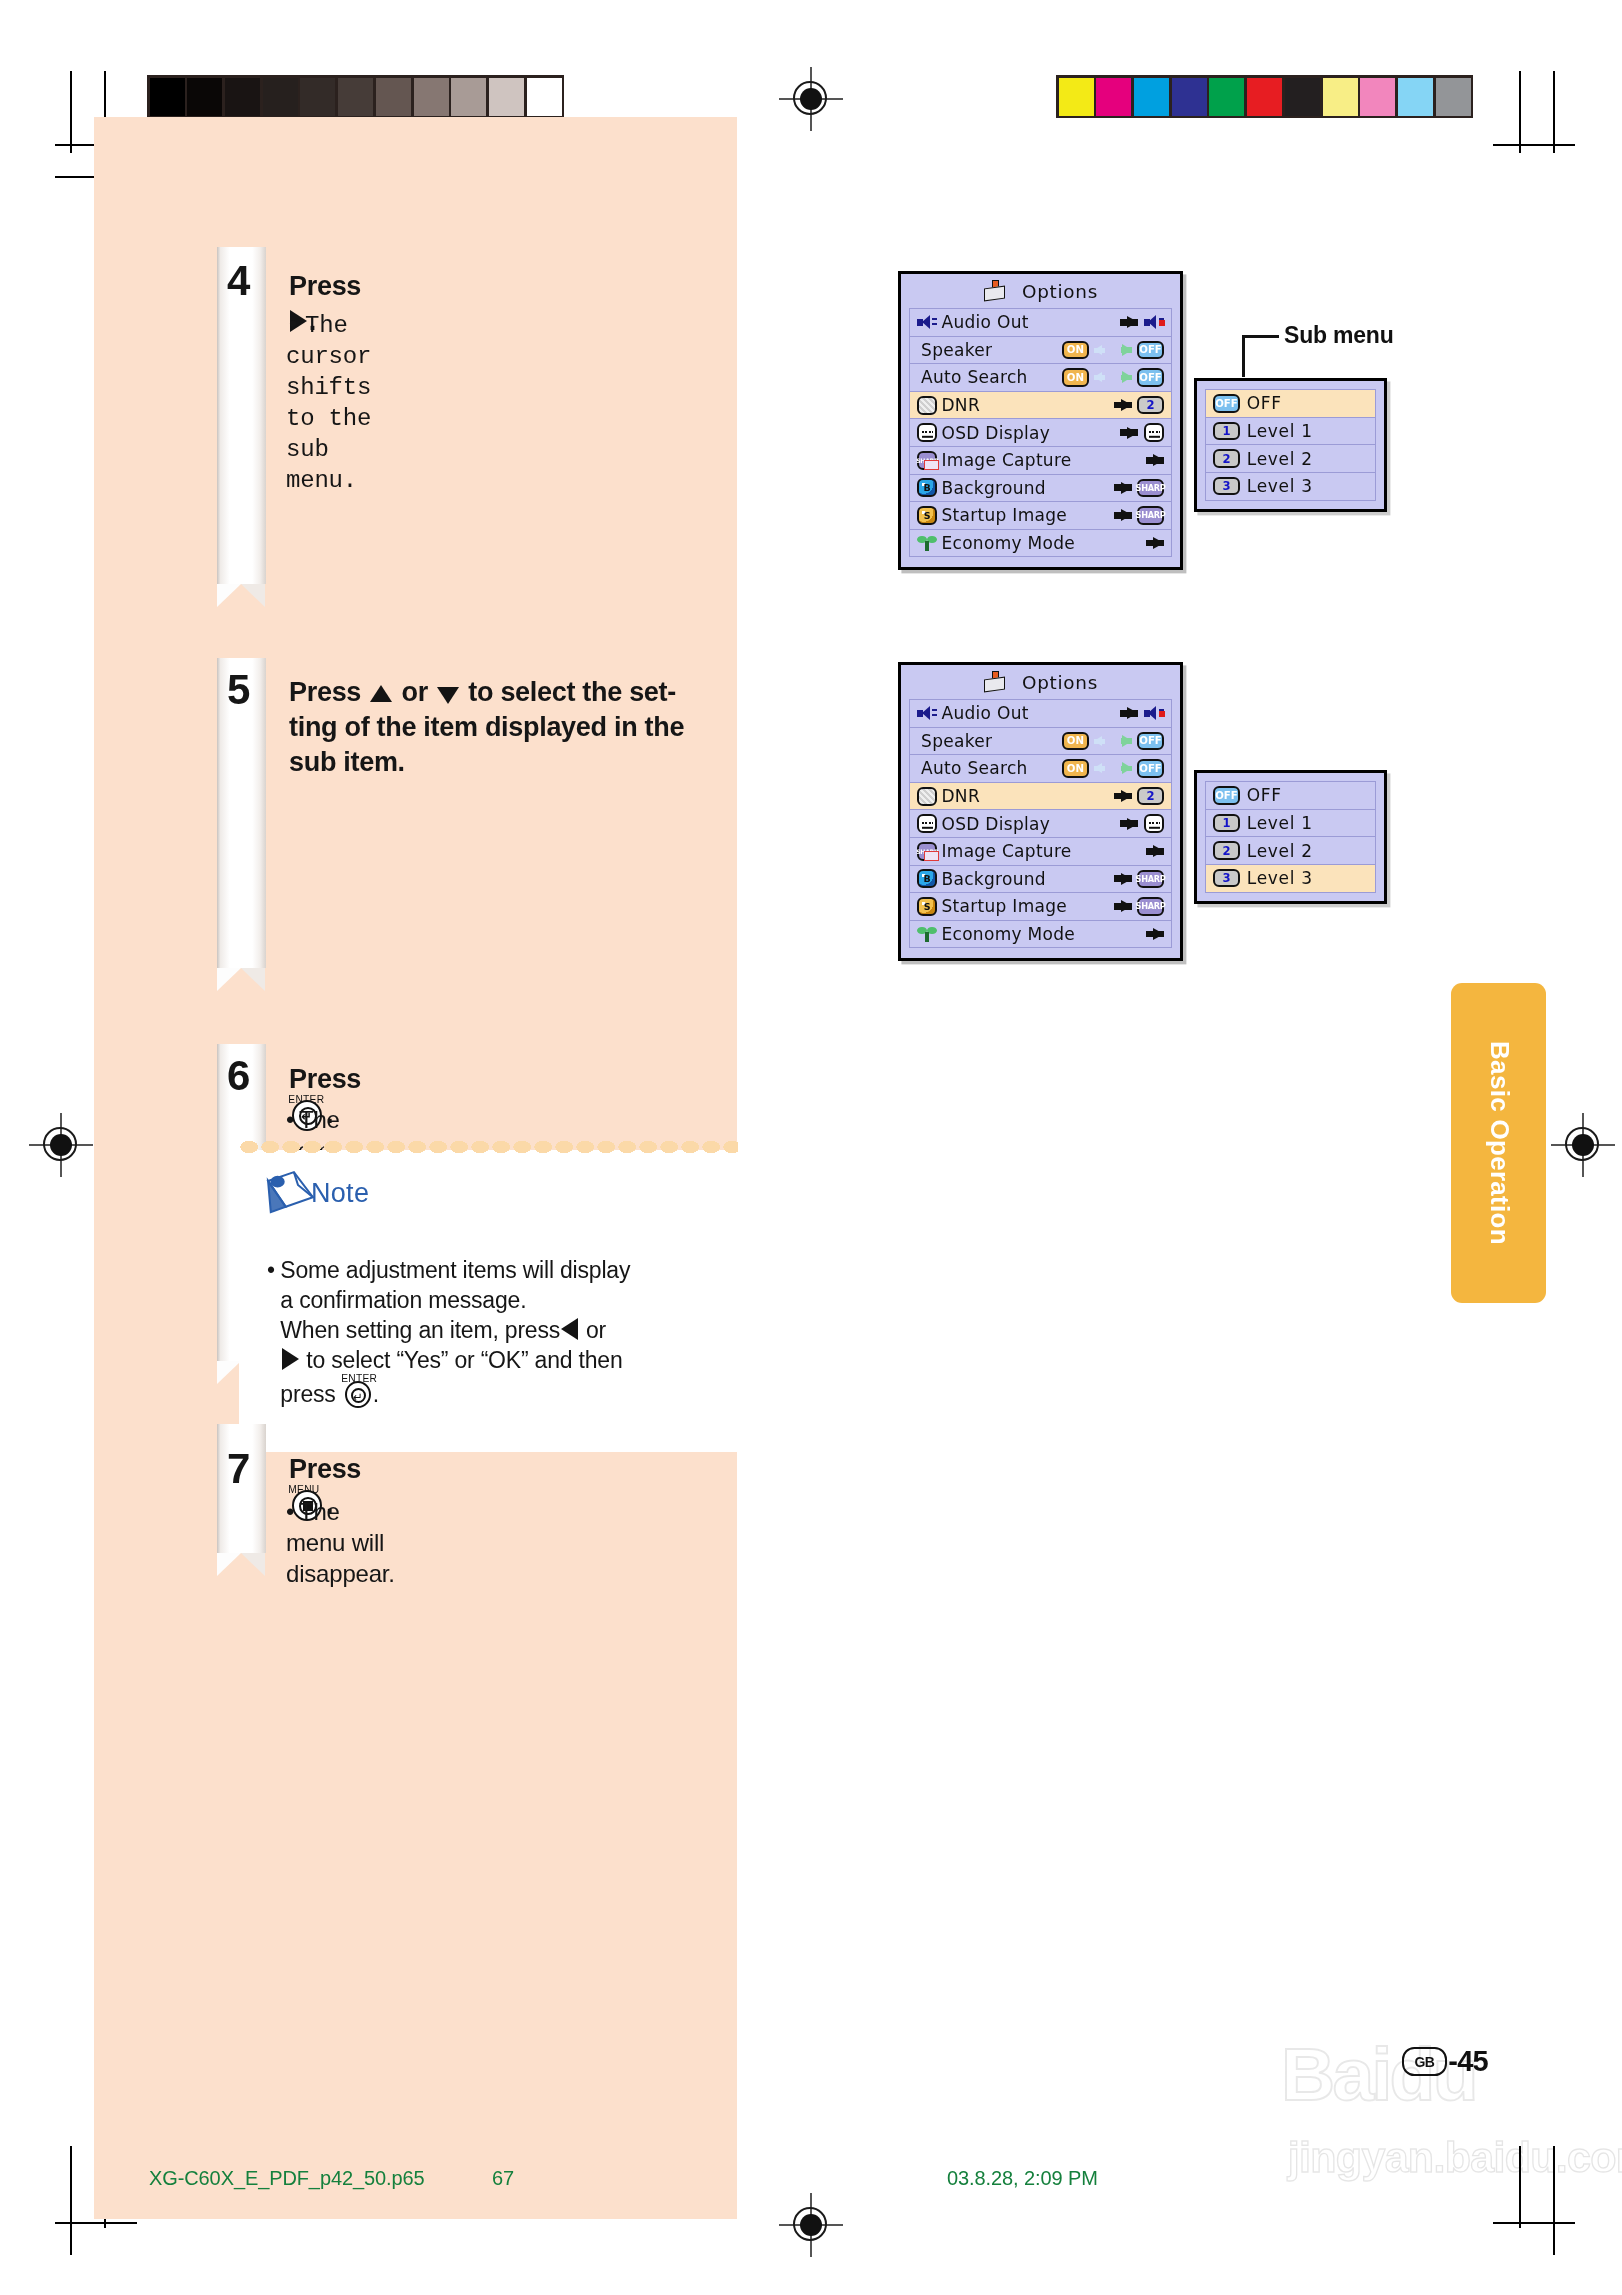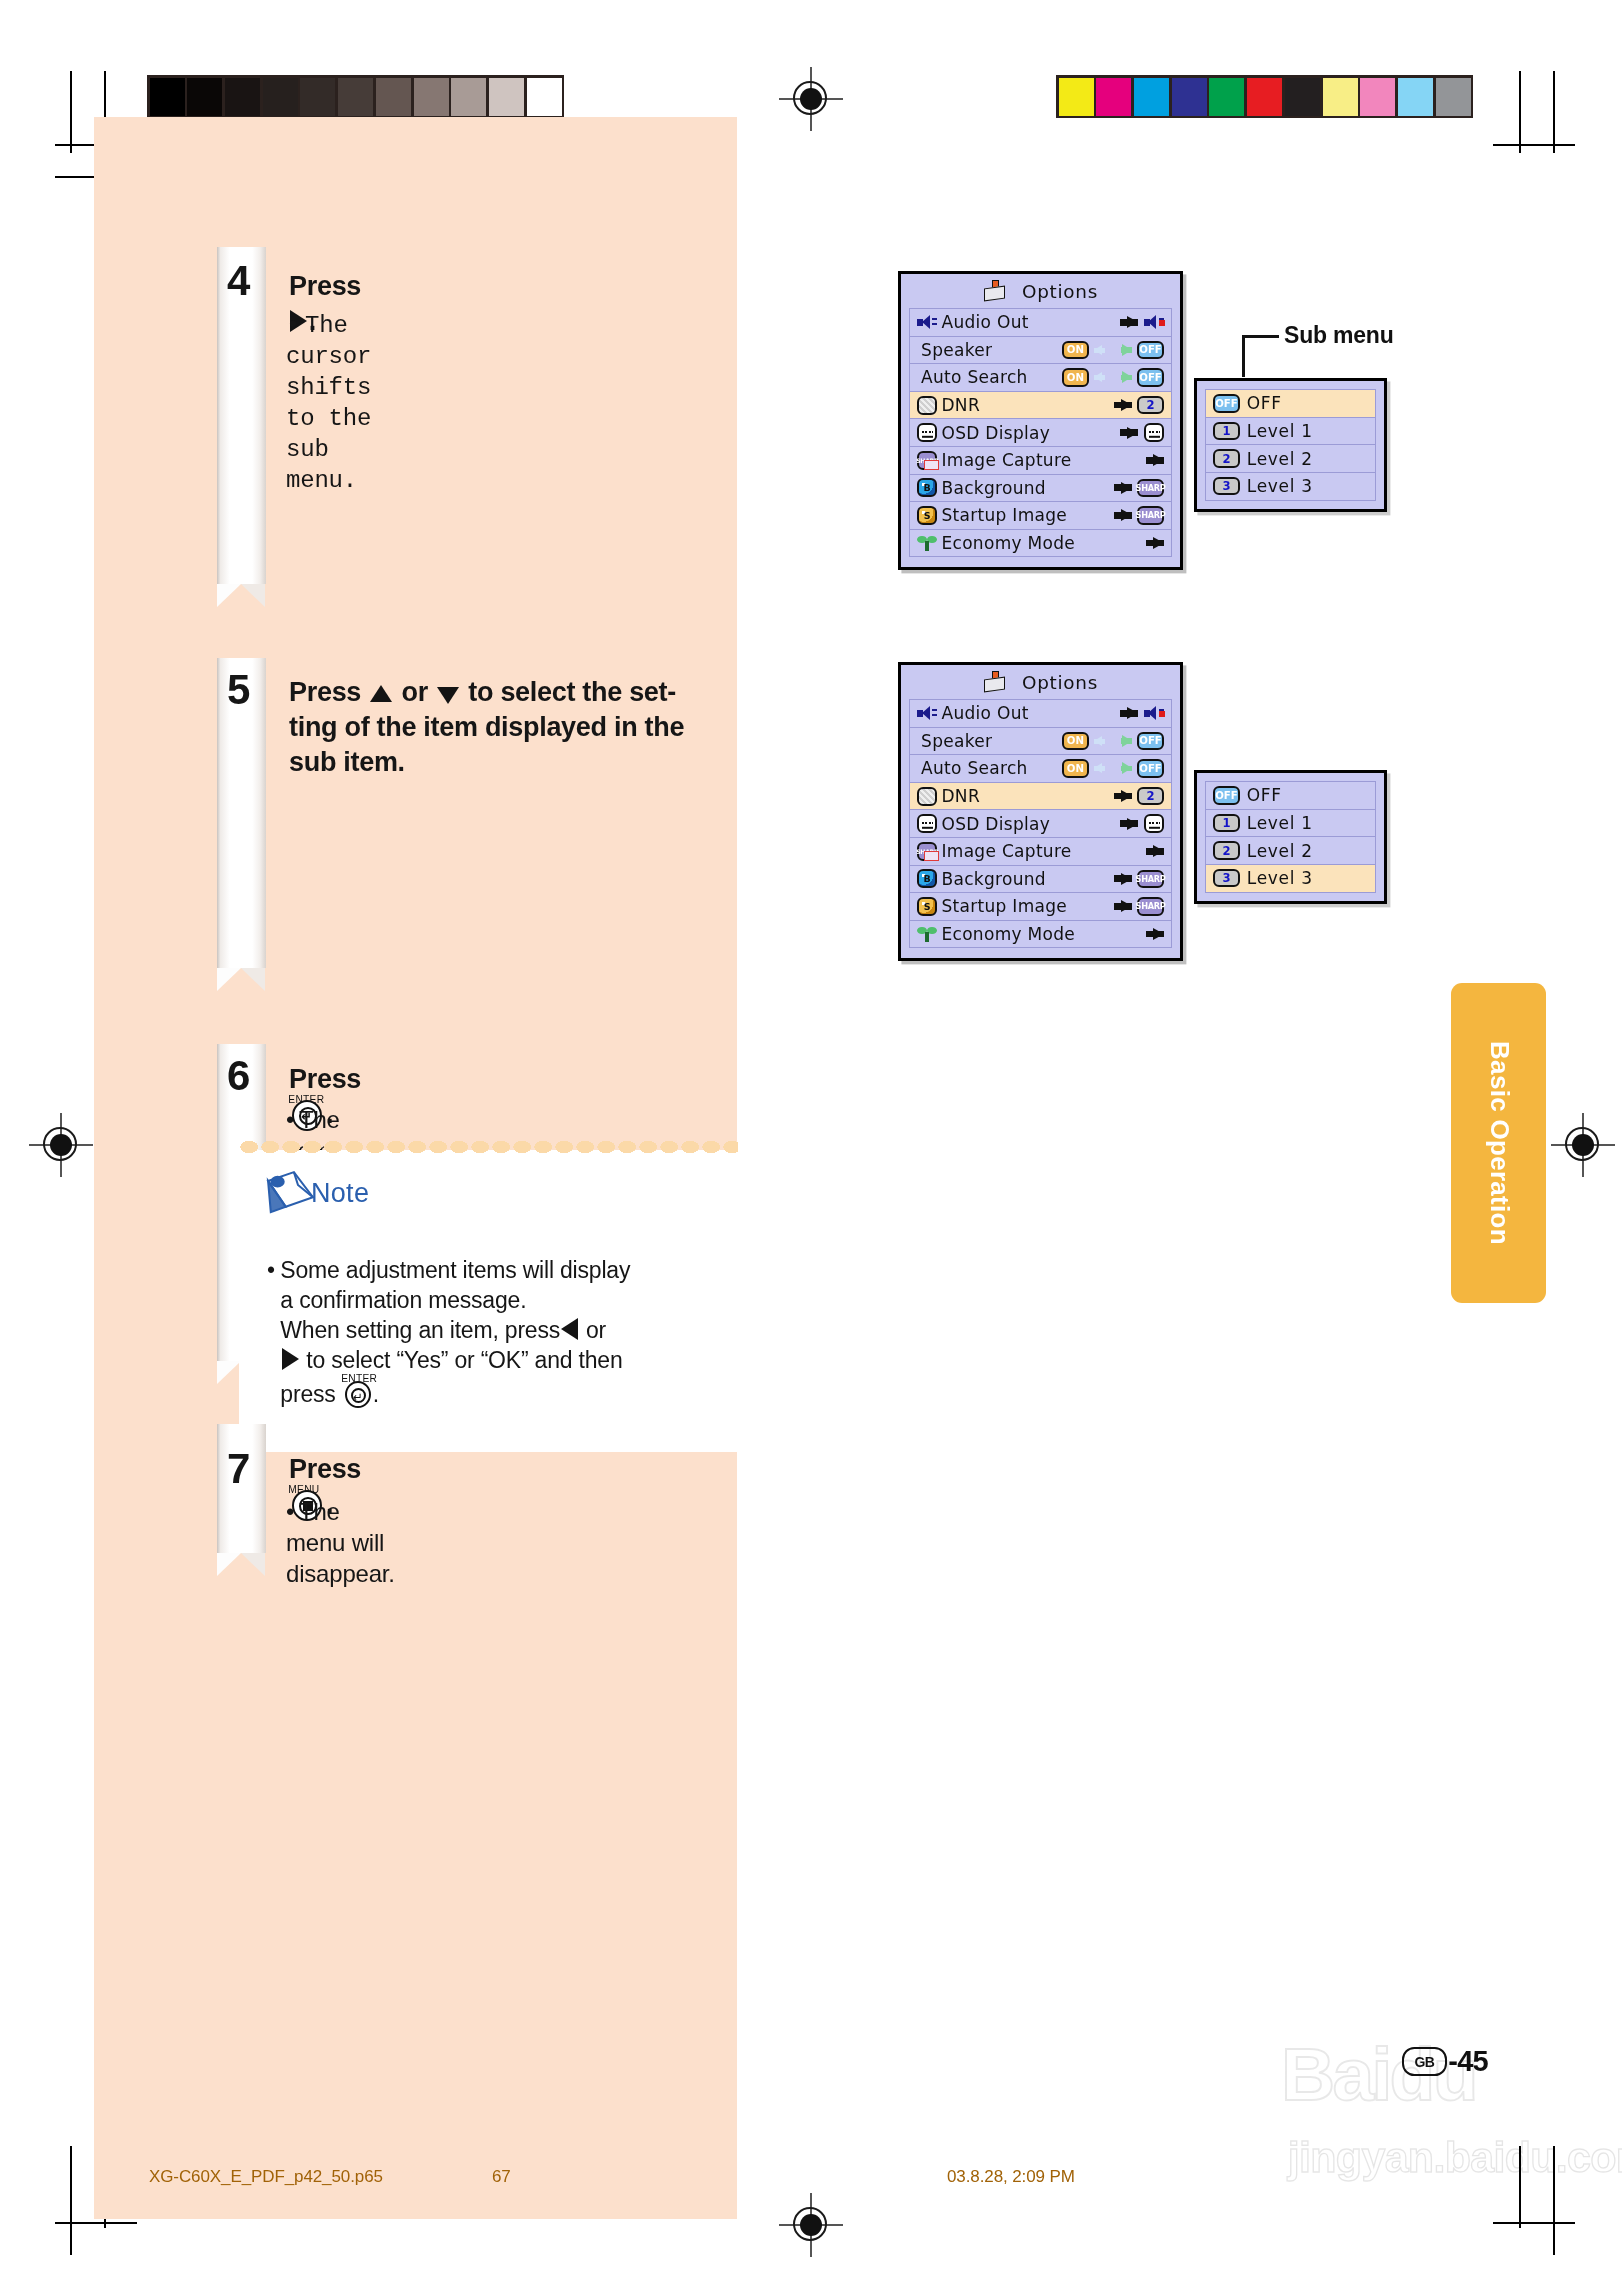--- a/index.html
+++ b/index.html
@@ -120,21 +120,21 @@
   #sidetab{position:absolute;left:1451px;top:983px;width:95px;height:320px;background:#f4b63f;border-radius:11px;}
   #sidetabtxt{position:absolute;left:1451px;top:983px;width:320px;height:95px;
      transform:rotate(90deg);transform-origin:48px 48px;
      display:flex;align-items:center;justify-content:center;
      font-size:26px;font-weight:bold;color:#fff;letter-spacing:0.3px;}
   #sidebleed{position:absolute;left:1451px;top:252px;width:95px;height:1745px;background:#fce0cc;border-radius:11px;z-index:-1;}
 
   
   #pagenum{position:absolute;right:134px;top:2045px;font-size:29px;font-weight:bold;color:#111;letter-spacing:-0.7px;display:flex;align-items:center;gap:1.4px;}
   #pagenum .gb{display:inline-flex;align-items:center;justify-content:center;width:41px;height:24.5px;border:2.7px solid #111;border-radius:12.3px;font-size:14px;font-weight:bold;}
-  .ftxt{position:absolute;font-size:17px;color:#a16207;letter-spacing:-0.1px;}
+  .ftxt{position:absolute;font-size:20px;color:#15803d;letter-spacing:-0.1px;}
 
   
   #wm{position:absolute;left:1281px;top:2031px;width:327px;height:204px;pointer-events:none;}
   #wm .w1{position:absolute;left:0;top:0;font-size:75px;font-weight:bold;color:transparent;
      -webkit-text-stroke:2px rgba(0,0,0,.09);letter-spacing:-2.7px;}
   #wm .w2{position:absolute;left:6.8px;top:102px;font-size:43px;font-weight:bold;color:transparent;
      -webkit-text-stroke:1.4px rgba(0,0,0,.10);letter-spacing:-0.7px;}
 </style>
 </head>
 <body>

